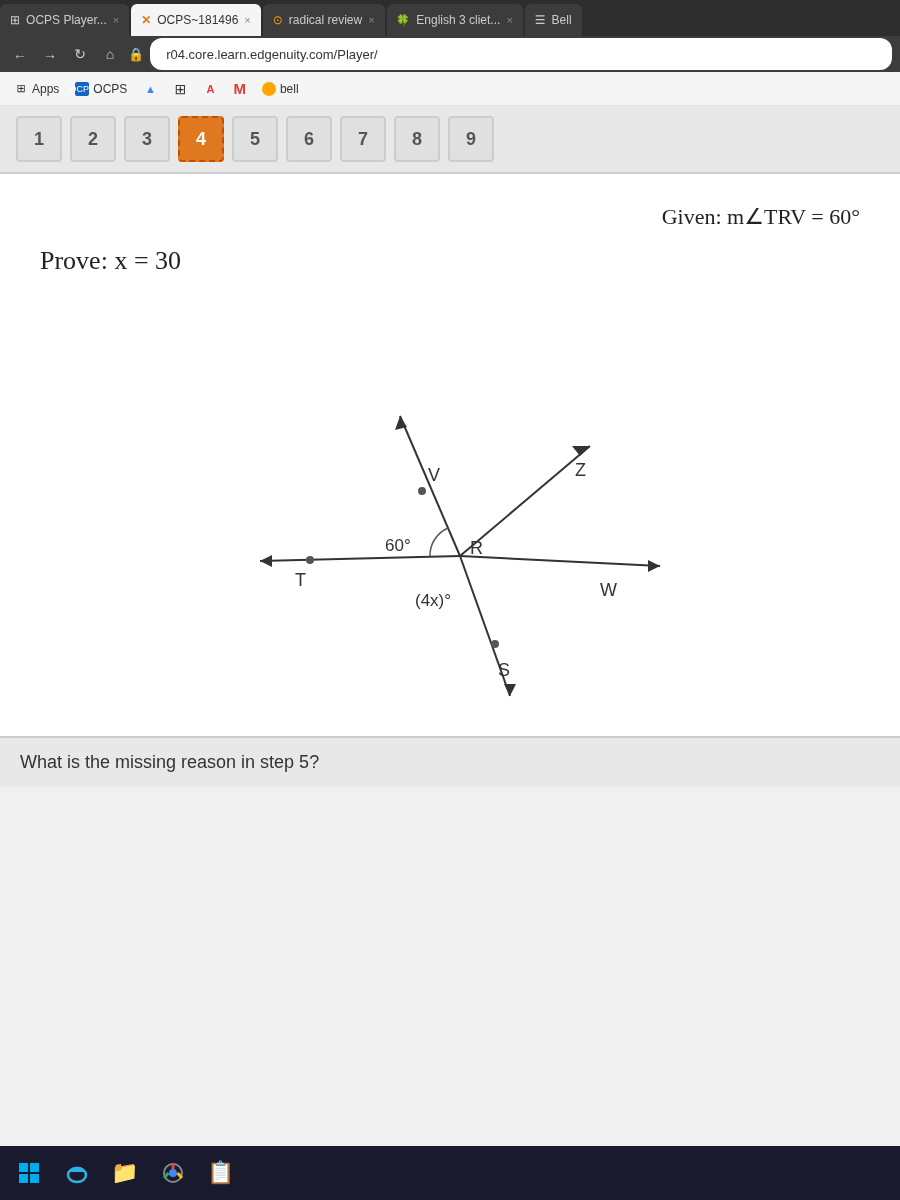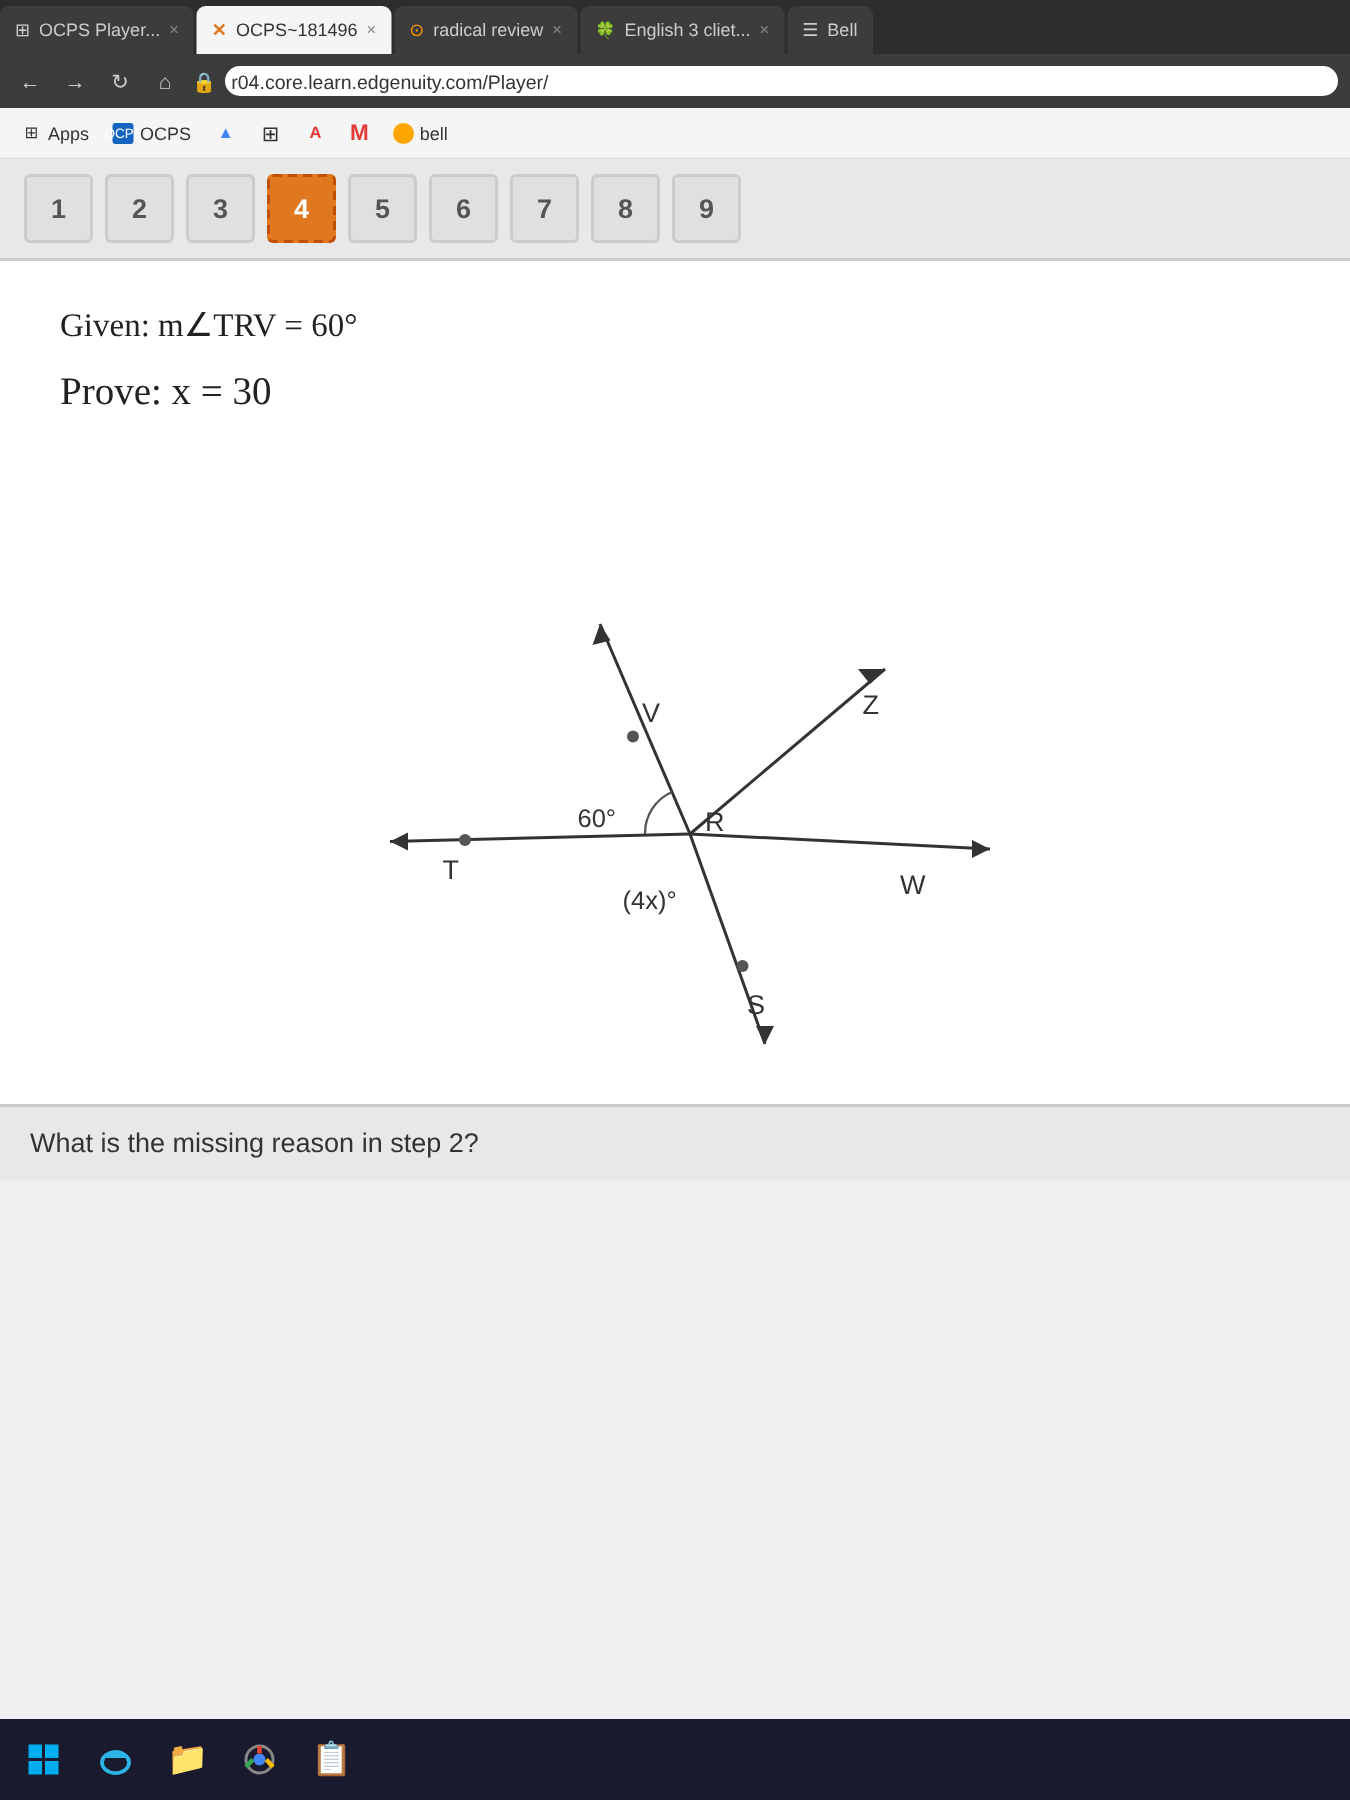--- a/index.html
+++ b/index.html
@@ -68,22 +68,22 @@
       justify-content: center;
       color: #ccc;
       font-size: 14px;
       cursor: pointer;
     }
     .address-input {
       flex: 1;
       background: #fff;
       border: none;
       border-radius: 12px;
-      height: 20px;
-      padding: 0 4px;
+      height: 32px;
+      padding: 0 16px;
       font-size: 13px;
       color: #333;
     }
 
     
     .bookmarks-bar {
       display: flex;
       align-items: center;
       background: #f5f5f5;
       height: 34px;
@@ -152,20 +152,21 @@
       background: white;
       margin: 0;
       padding: 30px 40px 20px 40px;
       min-height: 500px;
     }
     .given-text {
       font-size: 22px;
       color: #222;
       margin-bottom: 8px;
       font-family: 'Times New Roman', Times, serif;
+      text-align: right;
     }
     .prove-text {
       font-size: 26px;
       color: #222;
       margin-top: 16px;
       margin-bottom: 20px;
       font-family: 'Times New Roman', Times, serif;
     }
 
     
@@ -343,21 +344,21 @@
 
         <text x="215" y="310" font-size="17" font-family="Arial" fill="#333">(4x)°</text>
 
         <path d="M 230,260 A 30,30 0 0,1 248,232" stroke="#555" stroke-width="1.5" fill="none"></path>
 
       </svg>
     </div>
   </div>
 
   <div class="bottom-question">
-    <span>What is the missing reason in step 2?</span>
+    <span>What is the missing reason in step 5?</span>
   </div>
 </div>
 
 <div class="taskbar">
   <div class="taskbar-btn win-btn">
     <svg width="22" height="22" viewBox="0 0 22 22">
       <rect x="1" y="1" width="9" height="9" fill="#00adef"></rect>
       <rect x="12" y="1" width="9" height="9" fill="#00adef"></rect>
       <rect x="1" y="12" width="9" height="9" fill="#00adef"></rect>
       <rect x="12" y="12" width="9" height="9" fill="#00adef"></rect>

